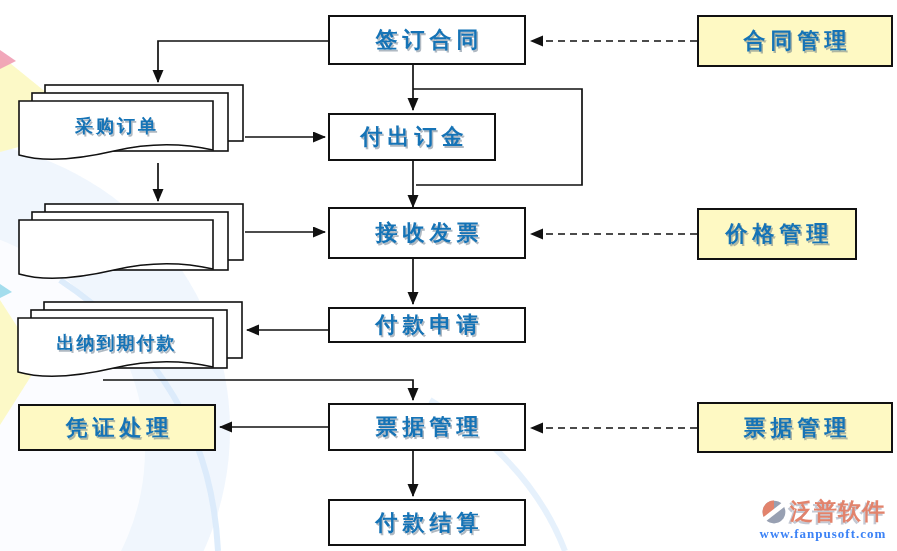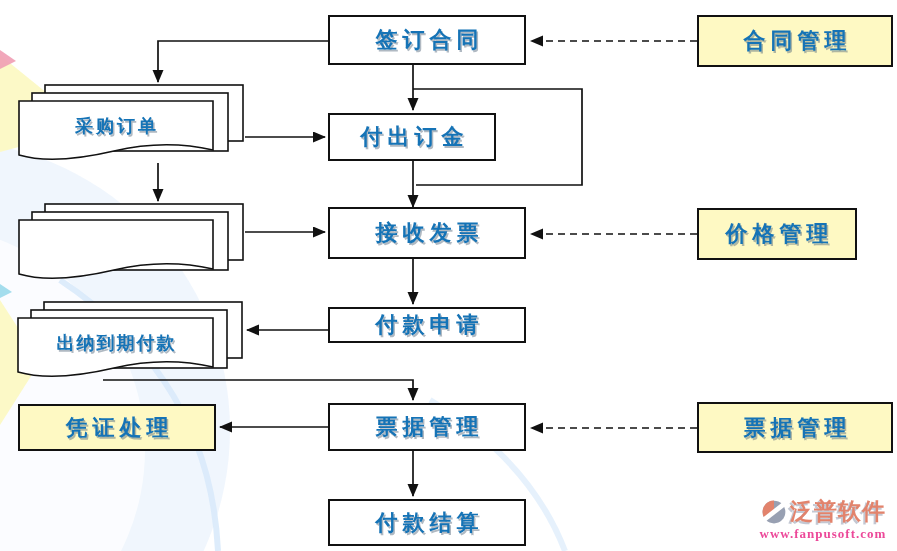--- a/index.html
+++ b/index.html
@@ -26,21 +26,21 @@
   .watermark{
     position:absolute;left:750px;top:496px;width:146px;height:52px;
     display:flex;flex-direction:column;align-items:center;text-align:center;
   }
   .brandrow{display:flex;align-items:center;gap:2px;}
   .brandname{
     color:#e2836c;font-size:23px;font-weight:700;letter-spacing:1px;white-space:nowrap;
     text-shadow:-2px 2px 0 rgba(145,155,175,.55);
   }
   .brandurl{
-    color:#ec4899;font-size:13px;font-weight:700;letter-spacing:1px;white-space:nowrap;
+    color:#3b82f6;font-size:13px;font-weight:700;letter-spacing:1px;white-space:nowrap;
     margin-top:-1px;font-family:"Liberation Serif","DejaVu Serif",serif;
   }
 </style>
 </head>
 <body>
 
 <div id="canvas">
 
   <svg class="layer" width="897" height="551" aria-hidden="true">
     <circle cx="-60" cy="430" r="290" fill="#edf5fd" opacity="0.85"></circle>

